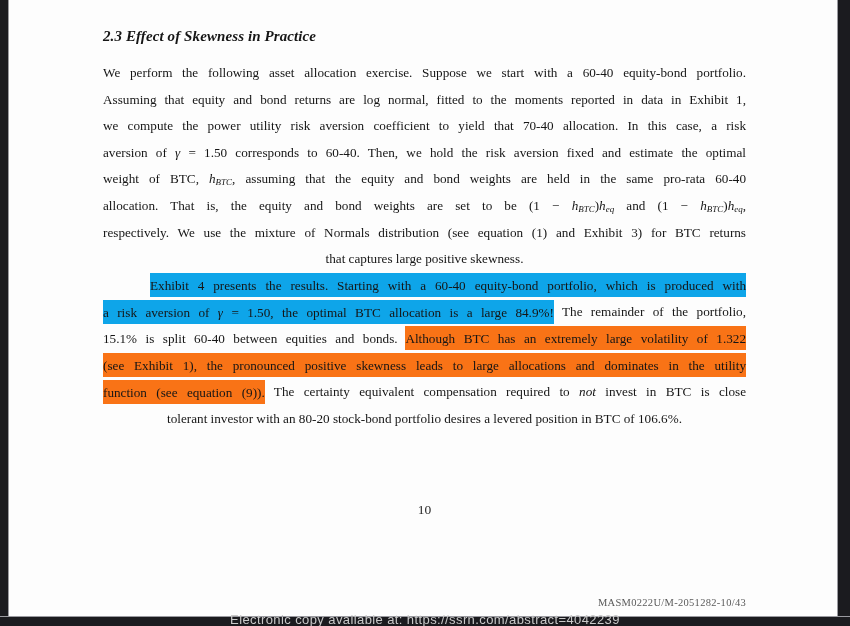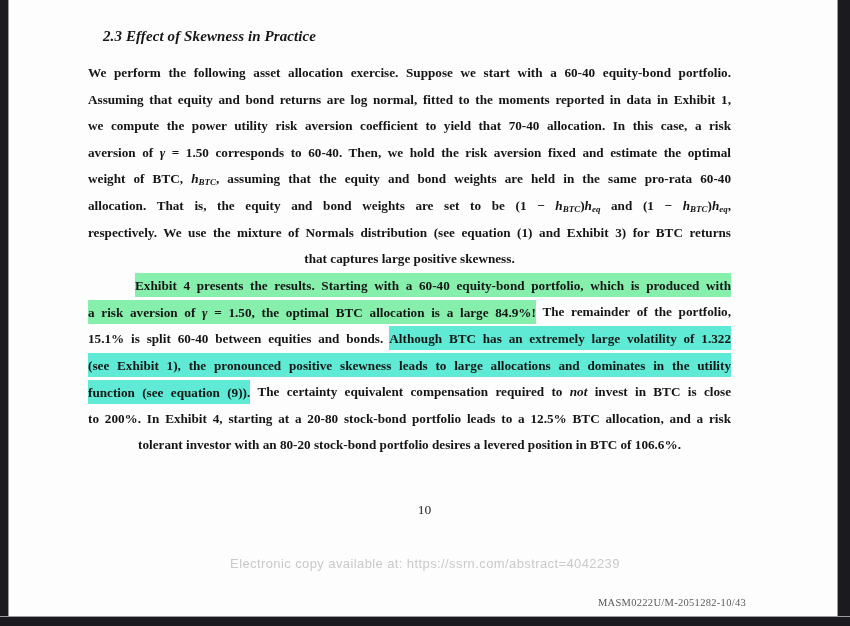--- a/index.html
+++ b/index.html
@@ -22,43 +22,43 @@
   .frame-bottom {
     position: absolute; left: 0; bottom: 0; width: 850px; height: 9px;
     background: #1b1b1f; border-top: 1px solid #9a9aa0;
   }
   .heading {
     position: absolute; left: 103px; top: 28px; width: 643px;
     font-size: 15px; font-weight: bold; font-style: italic;
     color: #161616; letter-spacing: 0.1px;
   }
   .text-block {
-    position: absolute; left: 88px; top: 60px; width: 643px;
-    font-size: 13.2px; color: #151515; font-weight: bold;
+    position: absolute; left: 103px; top: 60px; width: 643px;
+    font-size: 13.2px; color: #151515;
   }
   .line {
     height: 26.6px; line-height: 26.6px;
     text-align: center; white-space: normal;
   }
   .line.just { text-align: justify; text-align-last: justify; }
   .line.indent { text-indent: 47px; }
   .it { font-style: italic; }
   sub { font-size: 0.68em; vertical-align: -0.18em; line-height: 0; }
-  .hl-y { background: #86efac; padding: 4.5px 0; }
-  .hl-g { background: #5eead4; padding: 4.5px 0; }
+  .hl-y { background: #0ea5e9; padding: 4.5px 0; }
+  .hl-g { background: #f97316; padding: 4.5px 0; }
   .page-number {
     position: absolute; left: 103px; top: 502px; width: 643px;
     text-align: center; font-size: 13.5px; color: #2a2a2a;
   }
   .footer-id {
     position: absolute; right: 104px; top: 597px;
     font-size: 10.5px; color: #5a5a5a; letter-spacing: 0.3px;
   }
   .footer-notice {
-    position: absolute; left: 0; top: 556px; width: 850px;
+    position: absolute; left: 0; top: 612px; width: 850px;
     text-align: center;
     font-family: "Liberation Sans", "DejaVu Sans", sans-serif;
     font-size: 13px; color: #c9c9c9; letter-spacing: 0.4px;
   }
 </style>
 </head>
 <body>
 
 <div class="stage">
 
@@ -75,21 +75,20 @@
       <div class="line just"><span>aversion of </span><span class="it">γ</span><span> = 1.50 corresponds to 60-40. Then, we hold the risk aversion fixed and estimate the optimal</span></div>
       <div class="line just"><span>weight of BTC, </span><span class="it">h</span><sub class="it">BTC</sub><span>, assuming that the equity and bond weights are held in the same pro-rata 60-40</span></div>
       <div class="line just"><span>allocation. That is, the equity and bond weights are set to be (1 − </span><span class="it">h</span><sub class="it">BTC</sub><span>)</span><span class="it">h</span><sub class="it">eq</sub><span> and (1 − </span><span class="it">h</span><sub class="it">BTC</sub><span>)</span><span class="it">h</span><sub class="it">eq</sub><span>,</span></div>
       <div class="line just"><span>respectively. We use the mixture of Normals distribution (see equation (1) and Exhibit 3) for BTC returns</span></div>
       <div class="line"><span>that captures large positive skewness.</span></div>
       <div class="line just indent"><span class="hl-y">Exhibit 4 presents the results. Starting with a 60-40 equity-bond portfolio, which is produced with</span></div>
       <div class="line just"><span class="hl-y">a risk aversion of </span><span class="hl-y it">γ</span><span class="hl-y"> = 1.50, the optimal BTC allocation is a large 84.9%!</span><span> The remainder of the portfolio,</span></div>
       <div class="line just"><span>15.1% is split 60-40 between equities and bonds. </span><span class="hl-g">Although BTC has an extremely large volatility of 1.322</span></div>
       <div class="line just"><span class="hl-g">(see Exhibit 1), the pronounced positive skewness leads to large allocations and dominates in the utility</span></div>
       <div class="line just"><span class="hl-g">function (see equation (9)).</span><span> The certainty equivalent compensation required to </span><span class="it">not</span><span> invest in BTC is close</span></div>
-      <div class="line just"><span>to 200%. In Exhibit 4, starting at a 20-80 stock-bond portfolio leads to a 12.5% BTC allocation, and a risk</span></div>
       <div class="line"><span>tolerant investor with an 80-20 stock-bond portfolio desires a levered position in BTC of 106.6%.</span></div>
     </div>
 
   <div class="page-number">10</div>
 
   <div class="footer-id">MASM0222U/M-2051282-10/43</div>
 
   <div class="footer-notice">Electronic copy available at: https://ssrn.com/abstract=4042239</div>
 
 </div>

